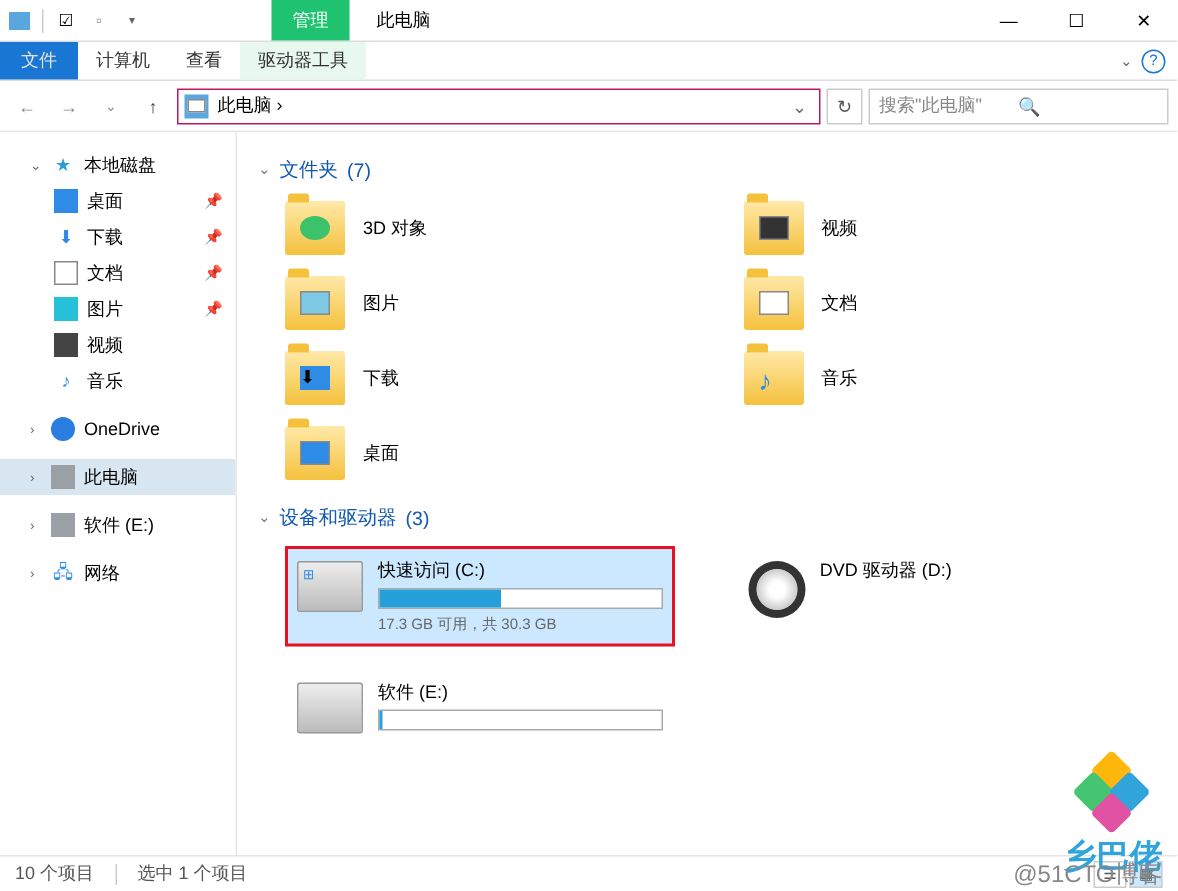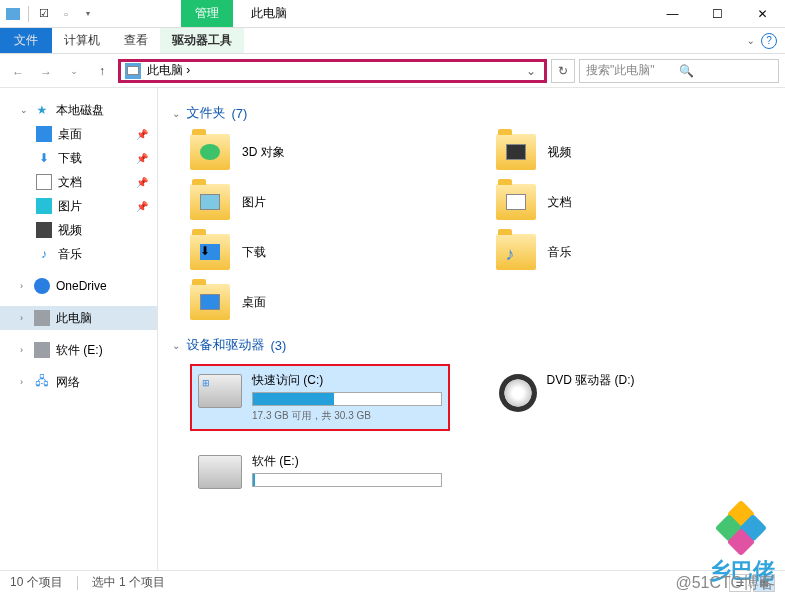--- a/index.html
+++ b/index.html
@@ -12,28 +12,28 @@
 .qat-sep { width: 1px; height: 16px; background: #ccc; margin: 0 2px; }
 .title-tab { background: #1fc36f; color: #fff; padding: 4px 14px; font-size: 12px; display: flex; align-items: center; margin-left: 80px; }
 .title-text { padding: 4px 18px; font-size: 12px; display: flex; align-items: center; }
 .win-controls { margin-left: auto; display: flex; }
 .win-btn { width: 45px; display: flex; align-items: center; justify-content: center; font-size: 12px; }
 
 
 .ribbon { height: 26px; display: flex; align-items: stretch; border-bottom: 1px solid #ddd; }
 .ribbon-file { background: #1976d2; color: #e5e5e5; padding: 0 14px; display: flex; align-items: center; }
 .ribbon-tab { padding: 0 12px; display: flex; align-items: center; color: #333; }
-.ribbon-tab.context { background: #e8f8ef; font-weight: bold; }
+.ribbon-tab.context { background: #e8f8ef; }
 .ribbon-right { margin-left: auto; display: flex; align-items: center; padding-right: 8px; gap: 6px; color: #666; }
 
 
 .addr-row { height: 34px; display: flex; align-items: center; padding: 4px 6px; gap: 4px; border-bottom: 1px solid #e5e5e5; }
 .nav-btn { width: 24px; height: 24px; display: flex; align-items: center; justify-content: center; color: #888; border-radius: 2px; }
 .nav-btn.enabled { color: #333; }
-.addr-box { flex: 1; height: 24px; border: 3px solid #be185d; display: flex; align-items: center; padding: 0 4px; }
+.addr-box { flex: 1; height: 24px; border: 1px solid #be185d; display: flex; align-items: center; padding: 0 4px; }
 .addr-icon { width: 16px; height: 16px; background: #5aa7e0; margin-right: 6px; display:flex; align-items:center; justify-content:center; }
 .addr-icon::after{content:"";width:10px;height:7px;background:#fff;border:1px solid #888;}
 .addr-text { flex: 1; }
 .addr-drop { width: 18px; text-align: center; color: #666; }
 .refresh-btn { width: 24px; height: 24px; border: 1px solid #ccc; display: flex; align-items: center; justify-content: center; color: #555; }
 .search-box { width: 200px; height: 24px; border: 1px solid #ccc; display: flex; align-items: center; padding: 0 6px; color: #888; }
 .search-box span { flex: 1; }
 
 
 .main { display: flex; height: calc(100% - 28px - 26px - 34px - 24px); }

